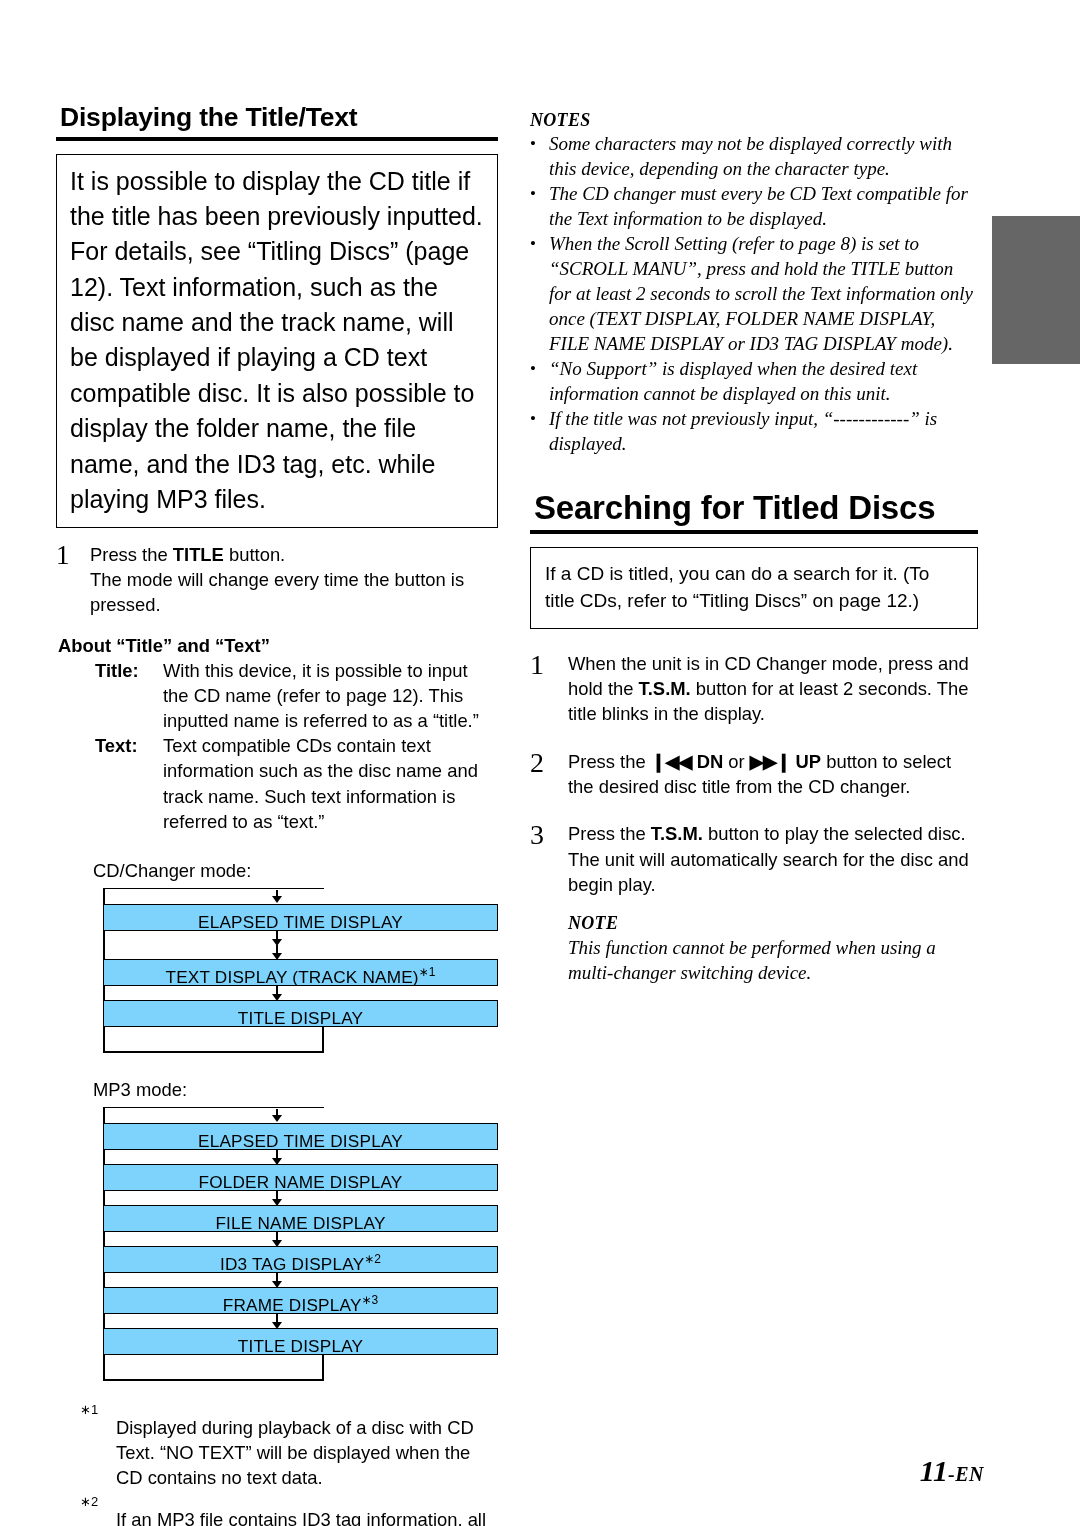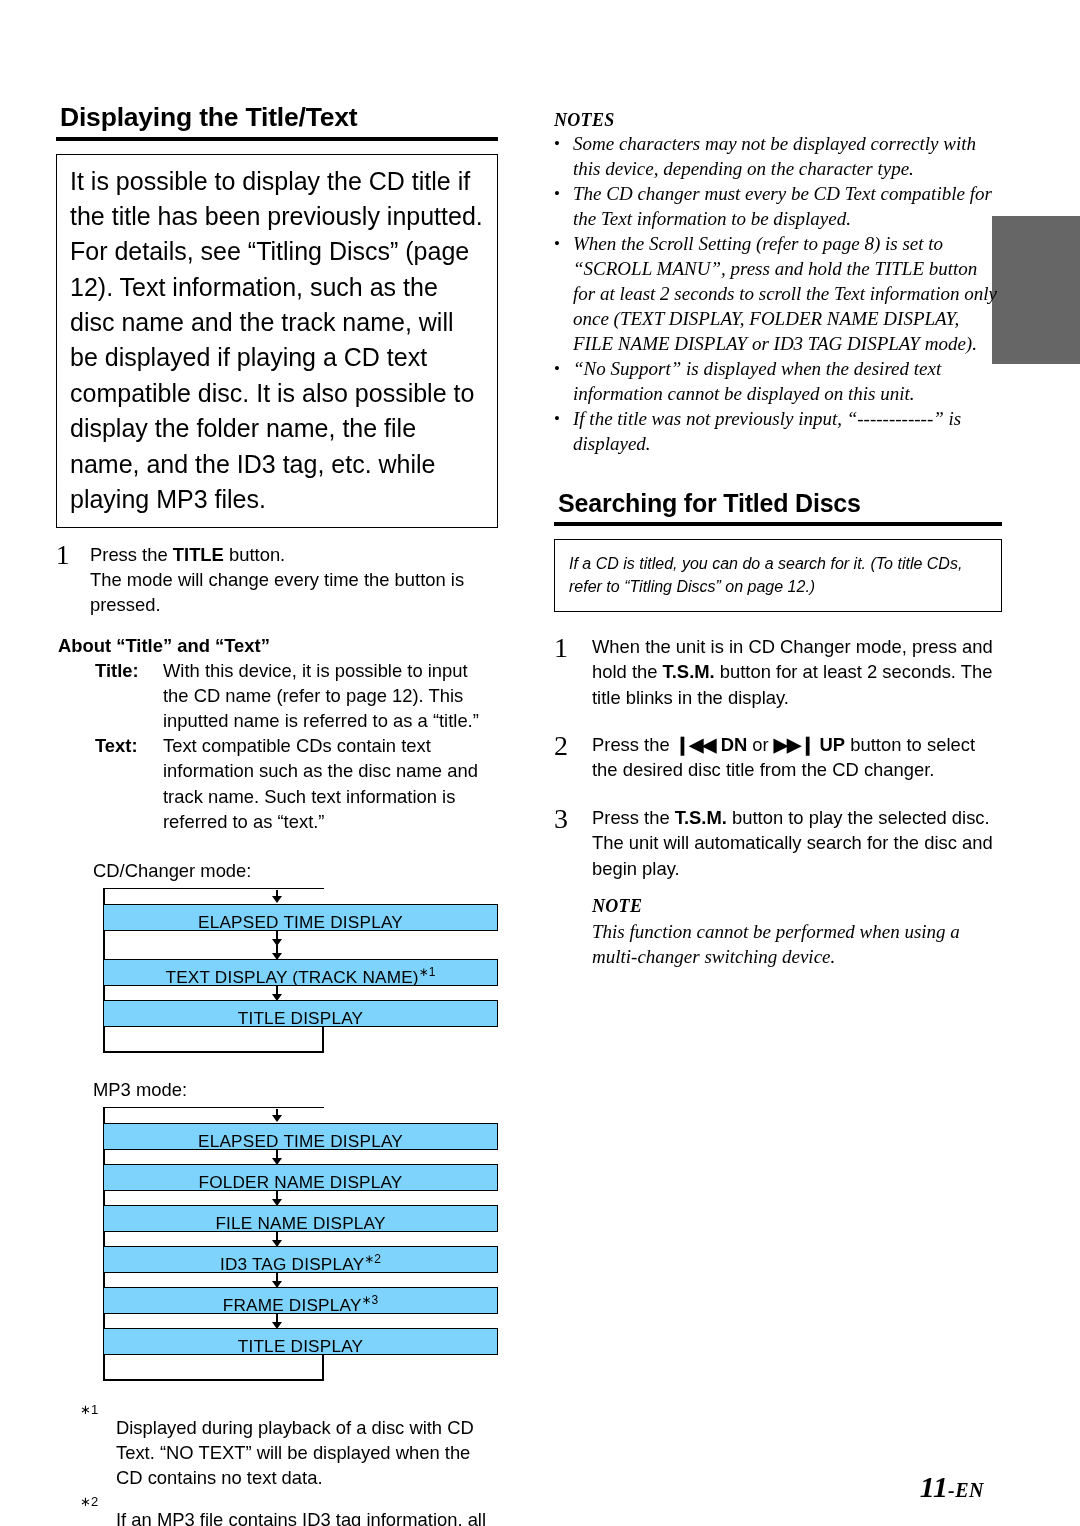--- a/index.html
+++ b/index.html
@@ -36,21 +36,20 @@
     position: absolute;
     left: 56px;
     top: 104px;
     width: 442px;
   }
   .col-right {
     position: absolute;
     left: 530px;
     top: 110px;
     width: 448px;
-    margin-left: 24px;
   }
 
   
   .section-head {
     font-size: 26.5px;
     font-weight: bold;
     letter-spacing: -0.2px;
     line-height: 1.0;
     margin: 0 0 6px 4px;
     white-space: nowrap;
@@ -265,42 +264,42 @@
   }
   .note-text { flex: 1 1 auto; }
   .note-block {
     font-family: "Liberation Serif", serif;
     font-style: italic;
     font-size: 19px;
     line-height: 1.315;
   }
 
   
-  .right .framed { font-size: 16px; line-height: 1.44; padding: 12px 13px 13px 14px; font-style: italic; }
-  .right .section-head { font-size: 25px; }
+  .right .framed { font-size: 19px; line-height: 1.44; padding: 12px 13px 13px 14px; }
+  .right .section-head { font-size: 33px; }
   .note-head-inline {
     font-family: "Liberation Serif", serif;
     font-style: italic;
     font-weight: bold;
     font-size: 18px;
     letter-spacing: 0.3px;
     margin: 13px 0 1px 0;
   }
 
   
   .glyph {
     font-weight: bold;
     letter-spacing: -1px;
   }
 
   
   .pagenum {
     position: absolute;
     right: 96px;
-    bottom: 22px;
+    bottom: 38px;
     font-family: "Liberation Serif", serif;
     font-weight: bold;
     font-style: italic;
     font-size: 30px;
     text-align: center;
   }
   .pagenum .suffix {
     font-size: 20px;
     letter-spacing: 0.5px;
   }

